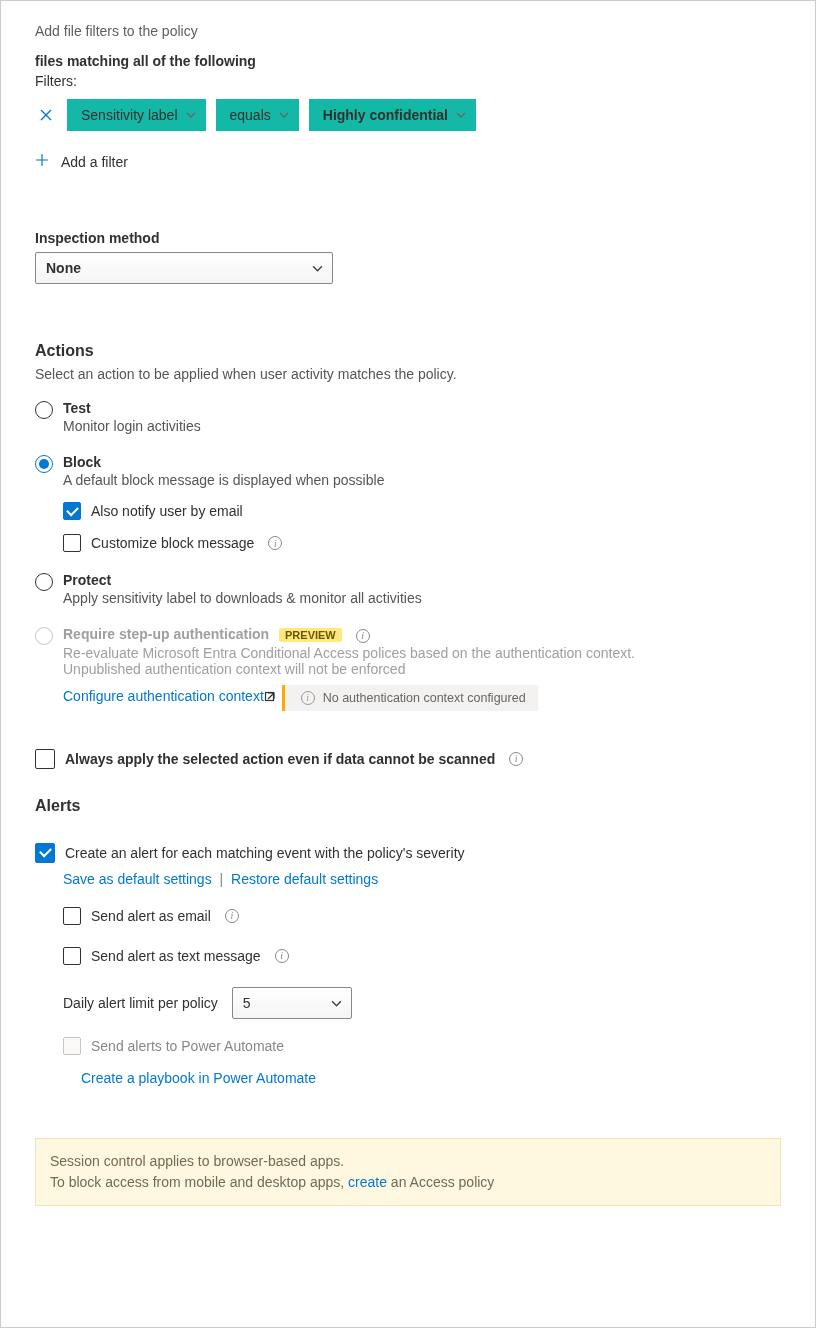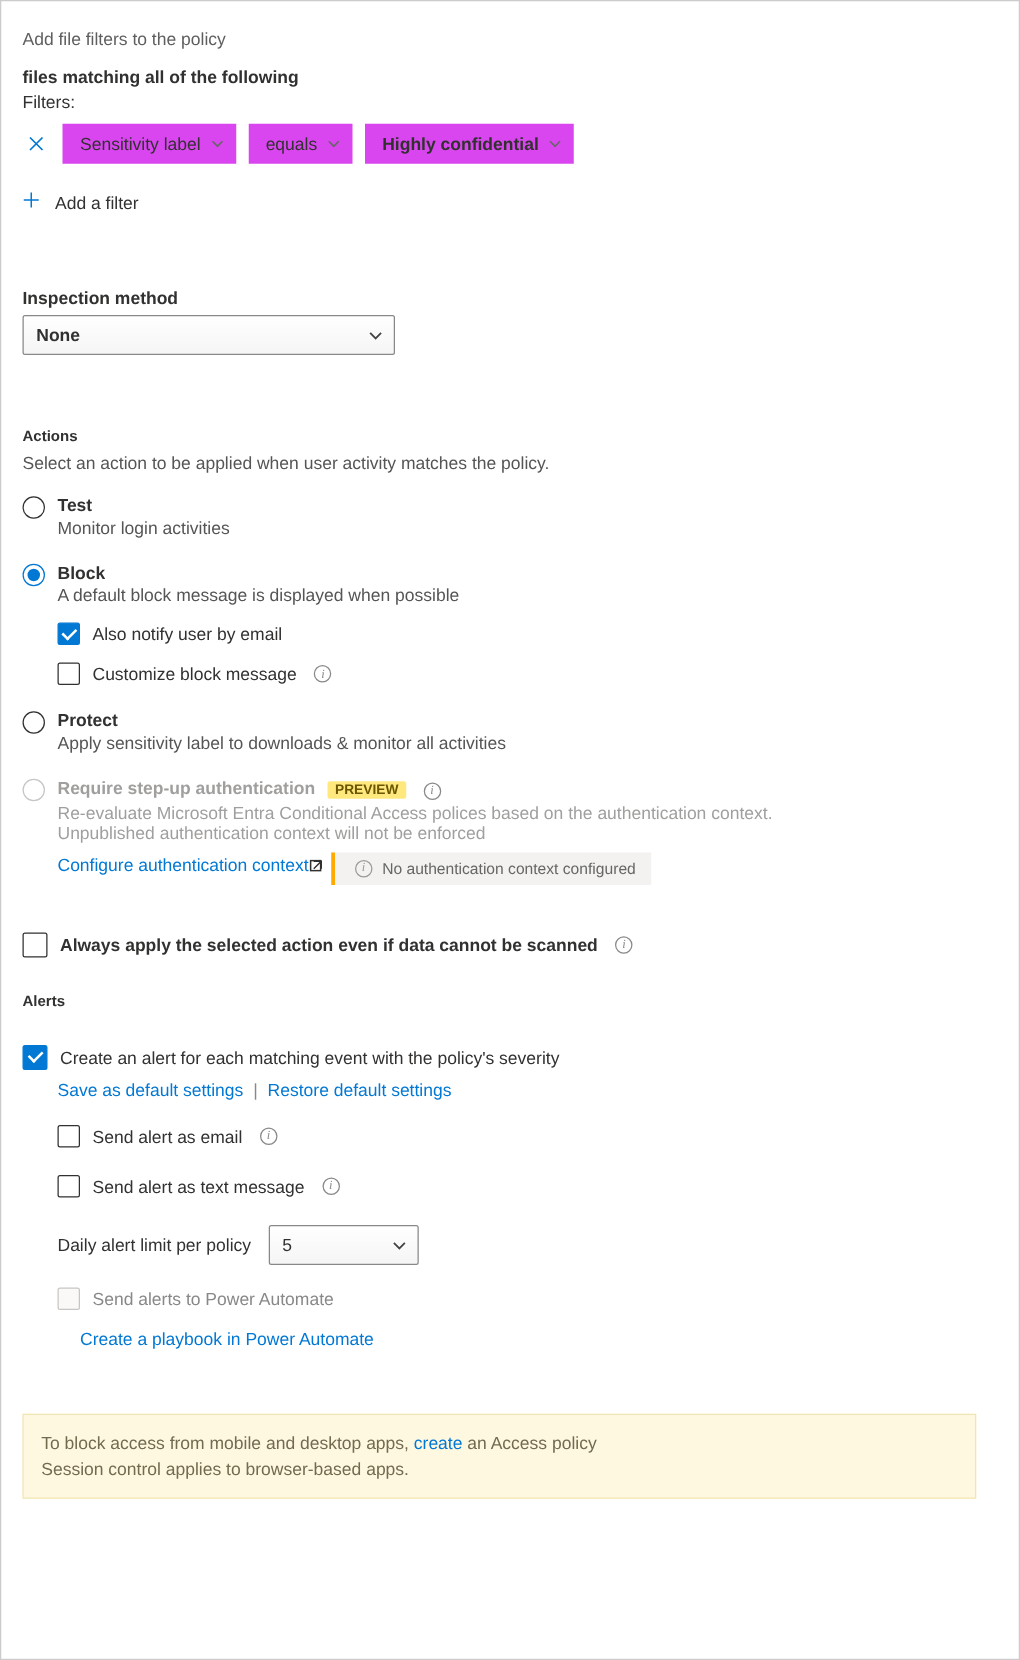--- a/index.html
+++ b/index.html
@@ -7,47 +7,47 @@
     margin: 0;
     font-family: "Segoe UI", -apple-system, BlinkMacSystemFont, sans-serif;
     font-size: 14px;
     color: #323130;
     background: #fff;
   }
   .frame {
     width: 816px;
     min-height: 1328px;
     border: 1px solid #ccc;
-    padding: 22px 34px 28px 17px;
+    padding: 22px 34px 28px 34px;
     position: relative;
   }
   .subtle { color: #605e5c; }
   .section-title {
-    font-size: 12px;
+    font-size: 16px;
     font-weight: 600;
     margin: 0;
   }
   .desc { color: #555; margin: 6px 0 18px 0; }
   .filters-head { margin-bottom: 4px; }
   .bold { font-weight: 600; }
   .filter-row {
     display: flex;
     align-items: center;
     gap: 10px;
     margin-top: 10px;
   }
   .icon-btn {
     width: 22px; height: 22px;
     display: inline-flex;
     align-items: center;
     justify-content: center;
     color: #0078d4;
   }
   .pill {
-    background: #d946ef;
+    background: #14b8a6;
     border: none;
     height: 32px;
     padding: 0 10px 0 14px;
     display: inline-flex;
     align-items: center;
     gap: 8px;
     font-size: 14px;
     color: #323130;
     cursor: pointer;
   }
@@ -386,19 +386,19 @@
         <span class="checkbox disabled"></span>
         <span style="color:#888;">Send alerts to Power Automate</span>
       </div>
       <div style="margin-left:18px;">
         <span class="link">Create a playbook in Power Automate</span>
       </div>
     </div>
   </div>
 
   <div class="footer-note">
+    <div>Session control applies to browser-based apps.</div>
     <div>
       <span>To block access from mobile and desktop apps, </span><span class="link">create</span><span> an Access policy</span>
     </div>
-    <div>Session control applies to browser-based apps.</div>
   </div>
 
 </div>
 
 </body></html>

